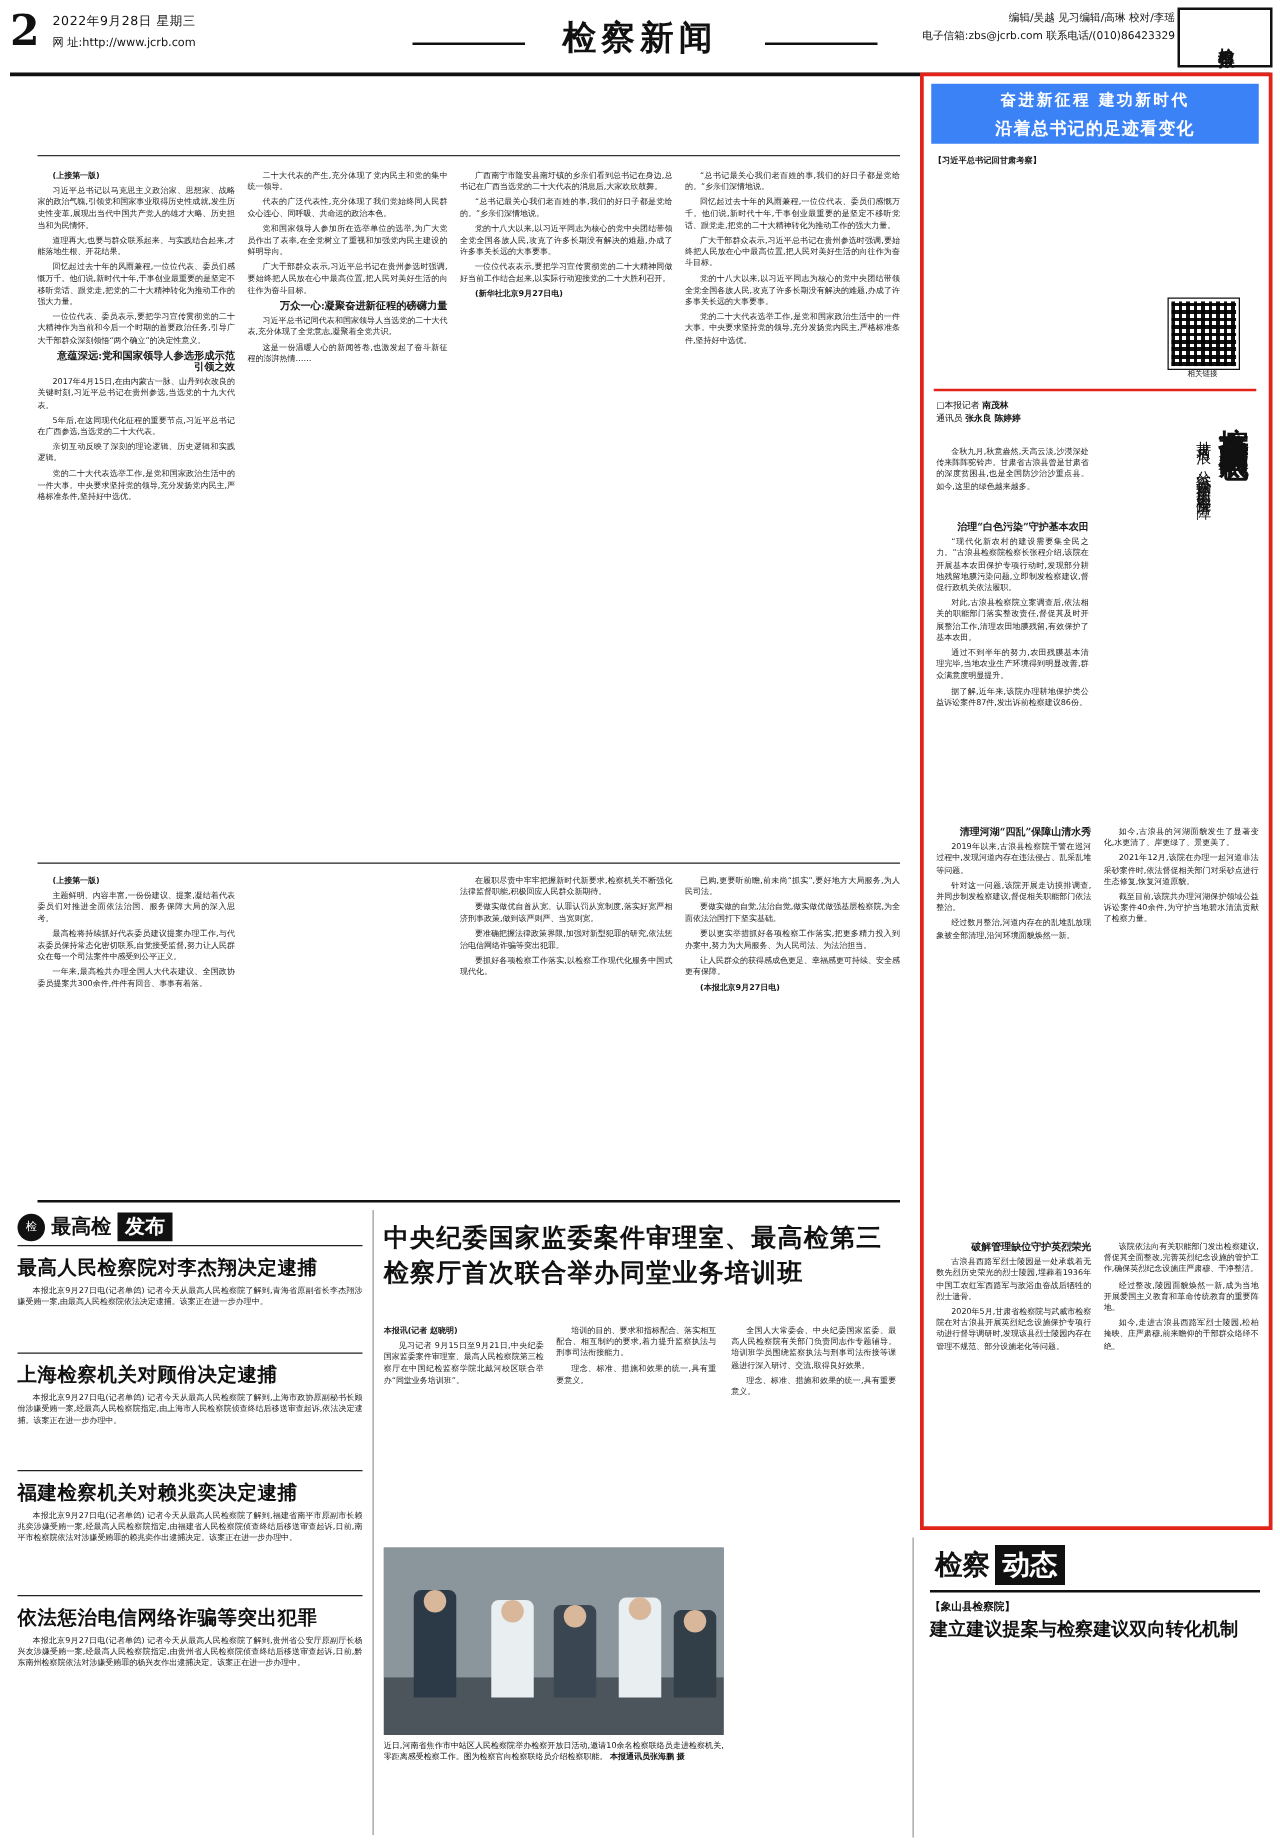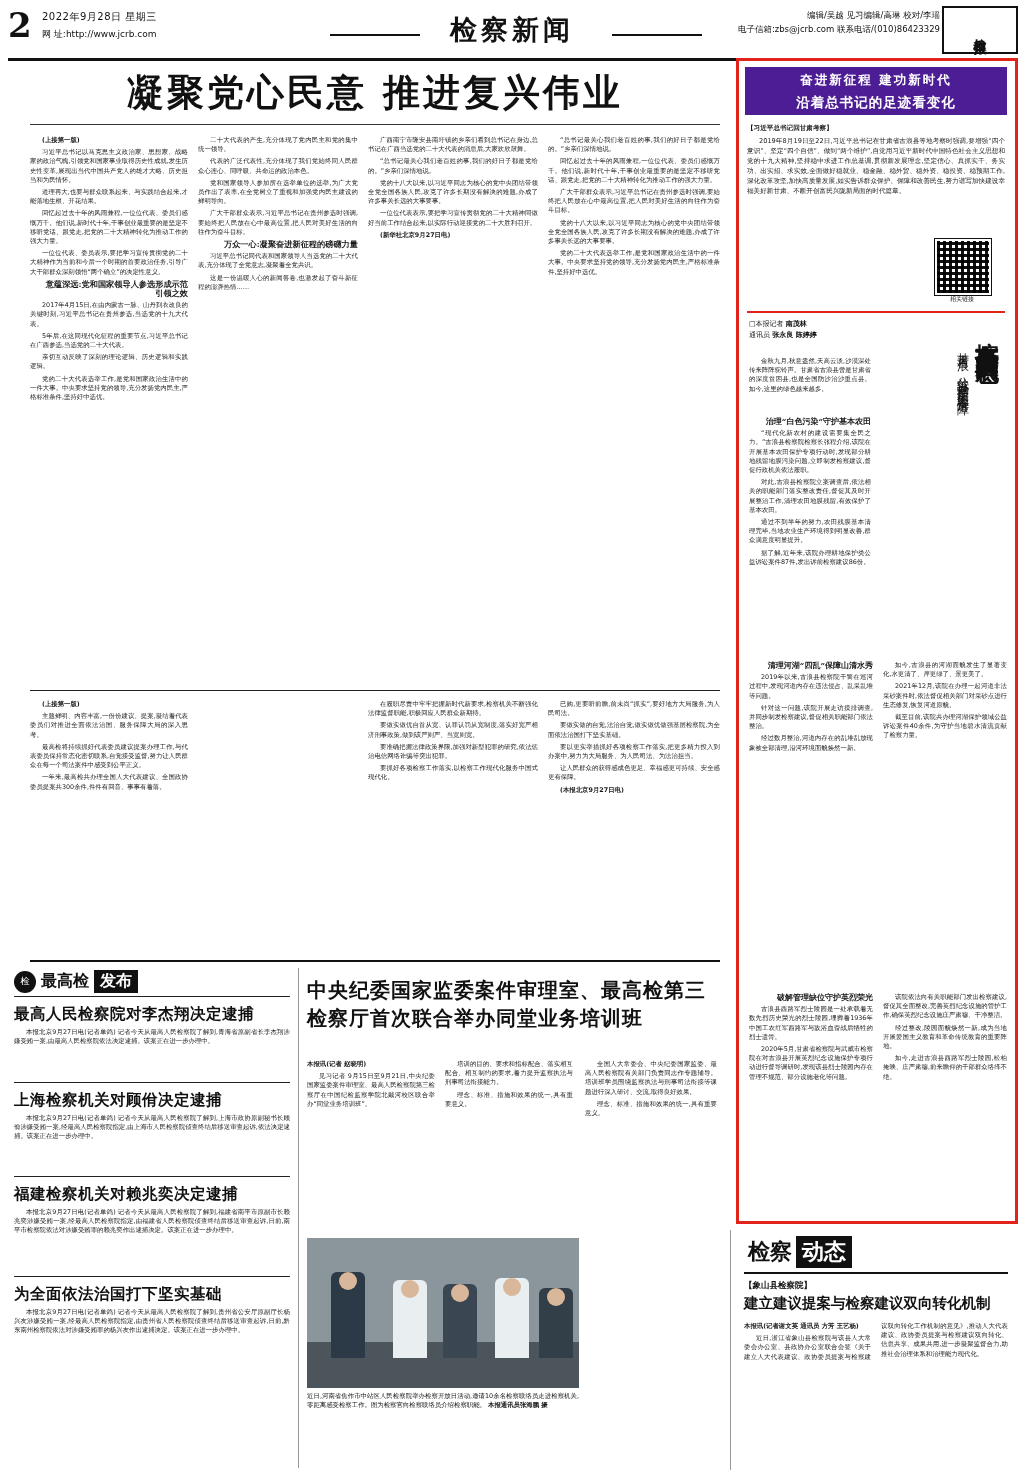--- a/index.html
+++ b/index.html
@@ -41,21 +41,21 @@
   .lead{font-weight:bold;}
   .subhead{font-weight:bold;font-size:8.2px;text-align:right;margin:5px 0 4px;text-indent:0;
            font-family:"DejaVu Serif","Liberation Serif",serif;}
   .src{text-align:left;font-weight:bold;text-indent:0;}
 
   .vrule{position:absolute;background:#999;width:1px;}
   .hrule{position:absolute;background:#222;height:1px;}
 
   
   .redbox{position:absolute;left:736px;top:58px;width:276px;height:1160px;border:3px solid #e2231a;background:#fff;}
-  .rb-banner{position:absolute;left:6px;top:6px;width:262px;height:48px;background:#4c1d95;}
+  .rb-banner{position:absolute;left:6px;top:6px;width:262px;height:48px;background:#3b82f6;}
   .rb-banner .l1{position:absolute;left:0;right:0;top:5px;text-align:center;color:#fff;font-size:12.5px;font-weight:bold;letter-spacing:2px;font-family:"DejaVu Serif","Liberation Serif",serif;}
   .rb-banner .l2{position:absolute;left:0;right:0;top:27px;text-align:center;color:#fff;font-size:13.5px;font-weight:bold;letter-spacing:1px;font-family:"DejaVu Serif","Liberation Serif",serif;}
   .qr{position:absolute;width:52px;height:52px;background:
       repeating-linear-gradient(0deg,#111 0 3px,#fff 3px 6px),
       repeating-linear-gradient(90deg,#111 0 3px,transparent 3px 6px);
       background-blend-mode:multiply;border:2px solid #fff;outline:1px solid #111;}
   .qr-cap{position:absolute;font-size:6px;text-align:center;width:70px;}
 
   .vtitle{position:absolute;writing-mode:vertical-rl;text-orientation:upright;
           font-family:"DejaVu Serif","Liberation Serif",serif;font-weight:bold;letter-spacing:2px;}
@@ -96,21 +96,20 @@
     <div class="mh-staff">
       <div>编辑/吴越  见习编辑/高琳  校对/李瑶</div>
       <div>电子信箱:zbs@jcrb.com    联系电话/(010)86423329</div>
     </div>
     <div class="mh-logo">
       <span>检察日报</span>
     </div>
     <div class="mh-band"></div>
   </div>
 
-  <div class="headline">凝聚党心民意  推进复兴伟业</div>
   <div class="hl-rule"></div>
 
   <div class="col" style="left:30px;top:136px;width:158px;height:540px;">
     <p class="lead">(上接第一版)</p>
     <p>习近平总书记以马克思主义政治家、思想家、战略家的政治气魄,引领党和国家事业取得历史性成就,发生历史性变革,展现出当代中国共产党人的雄才大略、历史担当和为民情怀。</p>
     <p>道理再大,也要与群众联系起来、与实践结合起来,才能落地生根、开花结果。</p>
     <p>回忆起过去十年的风雨兼程,一位位代表、委员们感慨万千。他们说,新时代十年,干事创业最重要的是坚定不移听党话、跟党走,把党的二十大精神转化为推动工作的强大力量。</p>
     <p>一位位代表、委员表示,要把学习宣传贯彻党的二十大精神作为当前和今后一个时期的首要政治任务,引导广大干部群众深刻领悟“两个确立”的决定性意义。</p>
     <p class="subhead">意蕴深远:党和国家领导人参选形成示范引领之效</p>
     <p>2017年4月15日,在由内蒙古一脉、山丹到衣改良的关键时刻,习近平总书记在贵州参选,当选党的十九大代表。</p>
@@ -188,21 +187,21 @@
     <p>本报北京9月27日电(记者单鸽) 记者今天从最高人民检察院了解到,上海市政协原副秘书长顾佾涉嫌受贿一案,经最高人民检察院指定,由上海市人民检察院侦查终结后移送审查起诉,依法决定逮捕。该案正在进一步办理中。</p>
   </div>
   <div class="hrule" style="left:14px;top:1176px;width:276px;"></div>
 
   <div class="newstitle" style="left:14px;top:1184px;width:276px;">福建检察机关对赖兆奕决定逮捕</div>
   <div class="col" style="left:14px;top:1208px;width:276px;height:66px;">
     <p>本报北京9月27日电(记者单鸽) 记者今天从最高人民检察院了解到,福建省南平市原副市长赖兆奕涉嫌受贿一案,经最高人民检察院指定,由福建省人民检察院侦查终结后移送审查起诉,日前,南平市检察院依法对涉嫌受贿罪的赖兆奕作出逮捕决定。该案正在进一步办理中。</p>
   </div>
   <div class="hrule" style="left:14px;top:1276px;width:276px;"></div>
 
-  <div class="newstitle" style="left:14px;top:1284px;width:276px;">为全面依法治国打下坚实基础</div>
+  <div class="newstitle" style="left:14px;top:1284px;width:276px;">依法惩治电信网络诈骗等突出犯罪</div>
   <div class="col" style="left:14px;top:1308px;width:276px;height:80px;">
     <p>本报北京9月27日电(记者单鸽) 记者今天从最高人民检察院了解到,贵州省公安厅原副厅长杨兴友涉嫌受贿一案,经最高人民检察院指定,由贵州省人民检察院侦查终结后移送审查起诉,日前,黔东南州检察院依法对涉嫌受贿罪的杨兴友作出逮捕决定。该案正在进一步办理中。</p>
   </div>
 
   <div class="vrule" style="left:298px;top:968px;height:500px;"></div>
 
   <div class="bigtitle" style="left:307px;top:976px;width:412px;">中央纪委国家监委案件审理室、最高检第三检察厅首次联合举办同堂业务培训班</div>
 
   <div class="col" style="left:307px;top:1060px;width:128px;height:168px;">
     <p style="text-indent:0"><b>本报讯(记者 赵晓明)</b></p>
@@ -237,21 +236,20 @@
   </div>
 
   <div class="redbox">
     <div class="rb-banner">
       <div class="l1">奋进新征程  建功新时代</div>
       <div class="l2">沿着总书记的足迹看变化</div>
     </div>
 
     <div class="col" style="left:8px;top:62px;width:258px;height:132px;font-size:6.6px;line-height:10px;">
       <p style="text-indent:0"><b>【习近平总书记回甘肃考察】</b></p>
-      <p>2019年8月19日至22日,习近平总书记在甘肃省古浪县等地考察时强调,要增强“四个意识”、坚定“四个自信”、做到“两个维护”,自觉用习近平新时代中国特色社会主义思想和党的十九大精神,坚持稳中求进工作总基调,贯彻新发展理念,坚定信心、真抓实干、务实功、出实招、求实效,全面做好稳就业、稳金融、稳外贸、稳外资、稳投资、稳预期工作,深化改革攻坚,加快高质量发展,如实告诉群众保护、保障和改善民生,努力谱写加快建设幸福美好新甘肃、不断开创富民兴陇新局面的时代篇章。</p>
     </div>
 
     <div class="qr" style="left:196px;top:178px;"></div>
     <div class="qr-cap" style="left:188px;top:234px;">相关链接</div>
 
     <div class="hrule" style="left:8px;top:250px;width:258px;background:#e2231a;height:2px;"></div>
 
     <div style="position:absolute;left:10px;top:258px;width:120px;font-size:7px;line-height:11px;">
       <div><span>□本报记者</span>
            <b>南茂林</b></div>
@@ -296,20 +294,16 @@
 
   <div class="dyn-title" style="left:748px;top:1236px;">
     <div class="brand-a" style="font-size:22px;">检察</div>
     <div class="brand-b" style="font-size:22px;">动态</div>
   </div>
   <div class="hrule" style="left:744px;top:1272px;width:264px;height:2px;background:#111;"></div>
 
   <div style="position:absolute;left:744px;top:1280px;width:264px;font-size:8.5px;font-weight:bold;">【象山县检察院】</div>
   <div style="position:absolute;left:744px;top:1294px;width:264px;font-size:14.5px;font-weight:bold;font-family:'DejaVu Serif','Liberation Serif',serif;">建立建议提案与检察建议双向转化机制</div>
 
-  <div class="col" style="left:744px;top:1322px;width:264px;height:140px;column-count:2;column-gap:10px;">
-    <p style="text-indent:0"><b>本报讯(记者谢文英  通讯员 方芳  王艺杨)</b></p>
-    <p>近日,浙江省象山县检察院与该县人大常委会办公室、县政协办公室联合会签《关于建立人大代表建议、政协委员提案与检察建议双向转化工作机制的意见》,推动人大代表建议、政协委员提案与检察建议双向转化、信息共享、成果共用,进一步凝聚监督合力,助推社会治理体系和治理能力现代化。</p>
-  </div>
 
   <div class="vrule" style="left:730px;top:1230px;height:240px;"></div>
 
 </div>
 
 </body></html>

